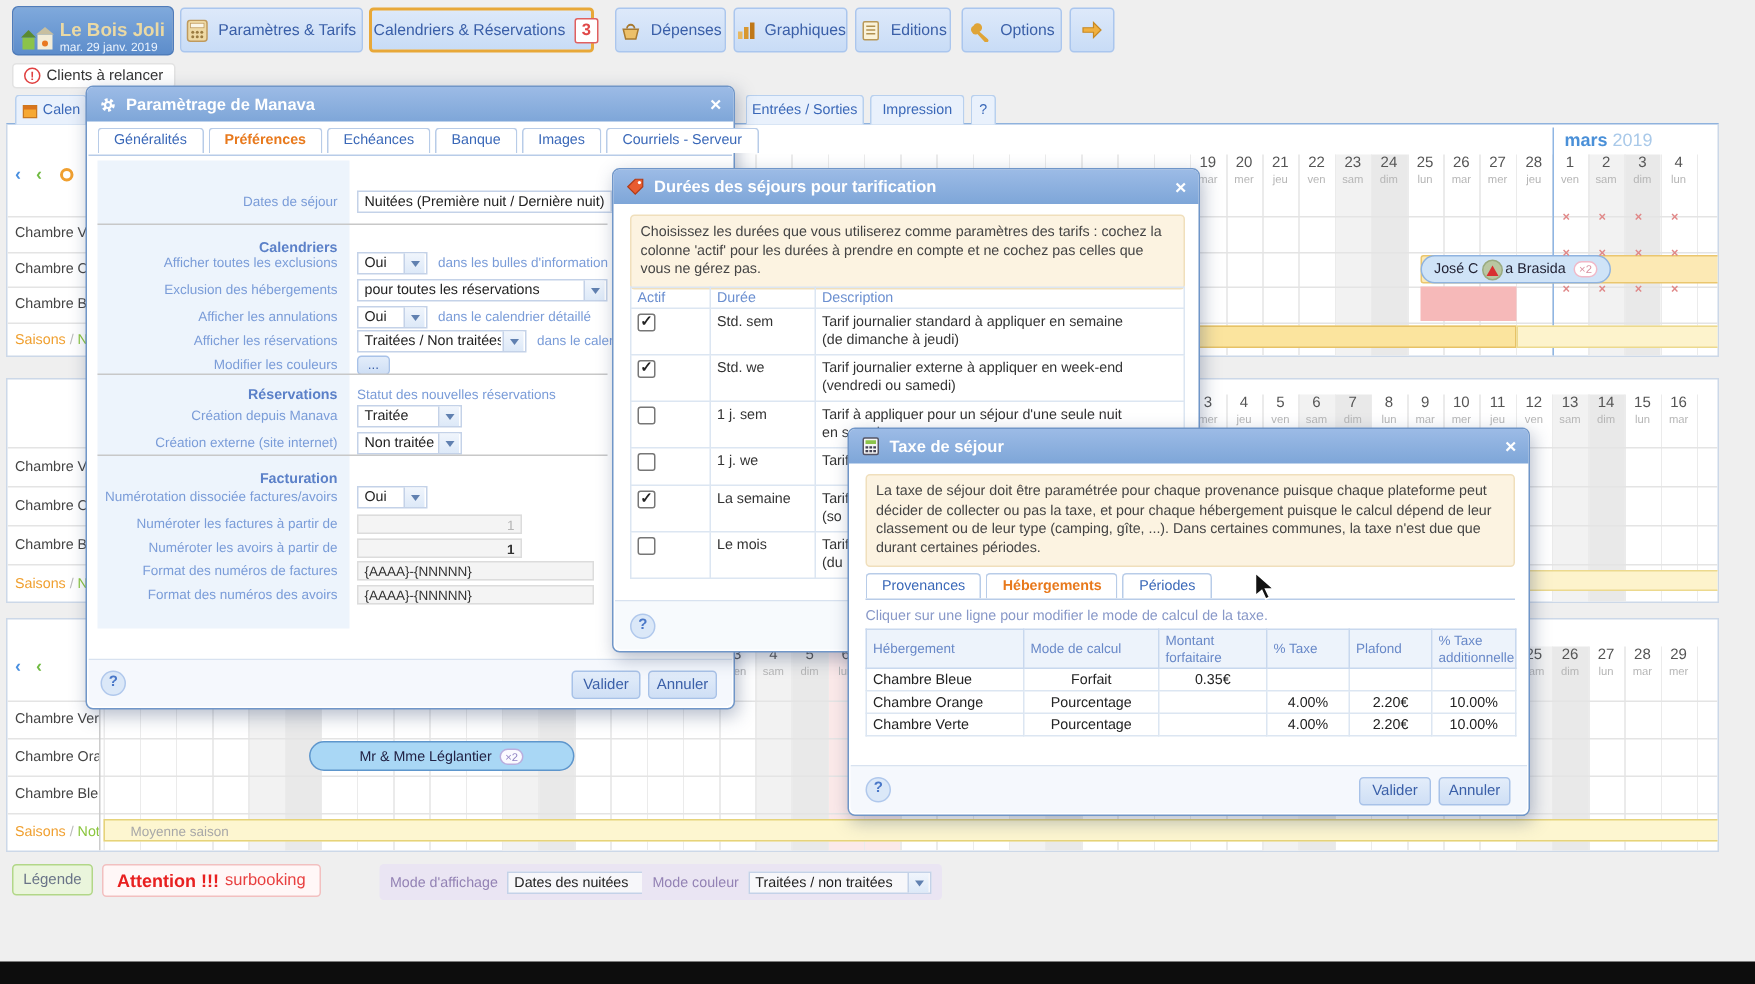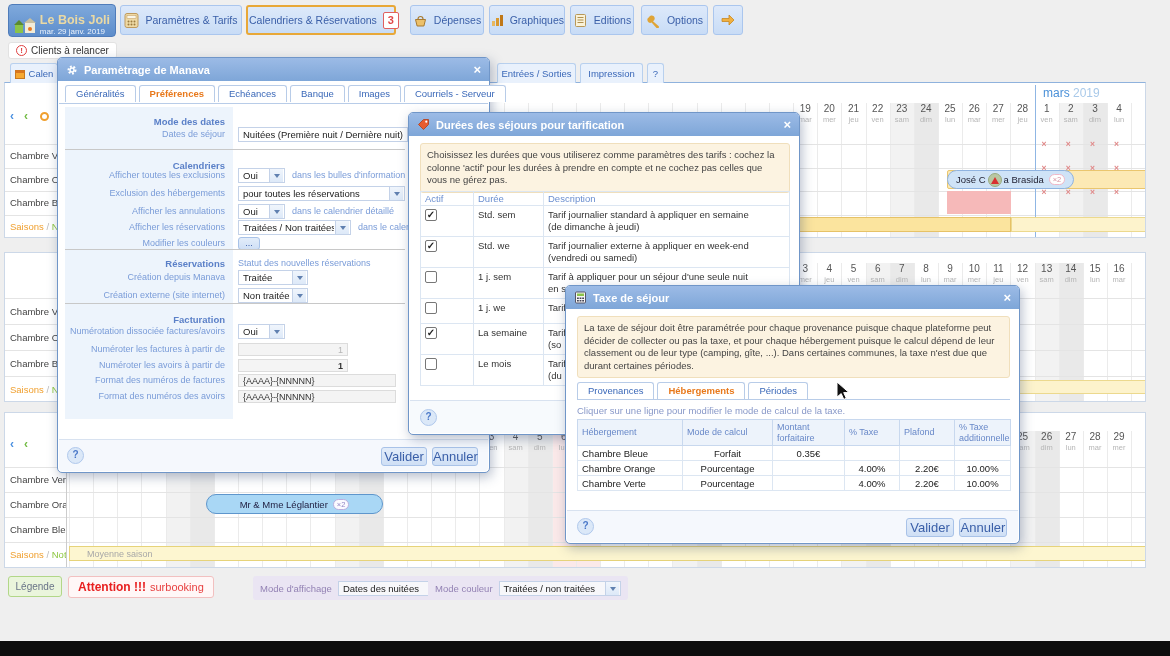--- a/index.html
+++ b/index.html
@@ -19,21 +19,21 @@
   
   .dlg{position:absolute;background:#fff;border:1px solid #7096c8;border-radius:5px;box-shadow:2px 4px 12px rgba(50,70,110,.35)}
   .dlg-head{height:23px;display:flex;align-items:center;gap:6px;padding:0 8px;background:linear-gradient(#9cbbe6,#7ea6d8);border-radius:4px 4px 0 0;color:#fff;font-weight:bold;font-size:11px}
   .dlg-close{margin-left:auto;font-size:13px;font-weight:bold;color:#fff;cursor:default;line-height:13px}
   .abs{position:absolute}
   .info-box{background:#fcf3e1;border:1px solid #f0dfbc;border-radius:3px;color:#444;font-size:9.5px;line-height:12.5px;padding:5px 6px}
   .tabs{position:absolute;display:flex;gap:3px}
   .tab{border:1px solid #b8cce8;border-bottom:none;border-radius:3px 3px 0 0;padding:2px 10px 3px;font-size:9.5px;color:#3a68b8;background:#fff;white-space:nowrap}
   .tab.active{color:#e8791c;font-weight:bold}
   .tab-line{position:absolute;height:1px;background:#b8cce8}
-  .btn{background:linear-gradient(#e3edfa,#cfdff5);border:1px solid #a8c2e8;border-radius:3px;color:#3a5fa8;font-size:13px;text-align:center;line-height:17px}
+  .btn{background:linear-gradient(#e3edfa,#cfdff5);border:1px solid #a8c2e8;border-radius:3px;color:#3a5fa8;font-size:10px;text-align:center;line-height:17px}
   .help{width:17px;height:17px;border-radius:50%;background:#dbe8f8;border:1px solid #b0c8ec;color:#4a78c8;font-weight:bold;font-size:10px;text-align:center;line-height:14px}
   .dlg-foot{position:absolute;left:1px;right:1px;bottom:1px;height:32px;background:#f5f8fd;border-top:1px solid #d8e2f0;border-radius:0 0 4px 4px}
   .sel{display:inline-flex;align-items:center;border:1px solid #c4d2e8;background:#fff;height:15px;font-size:9.5px;color:#222}
   .sel-t{padding:0 4px;flex:1;white-space:nowrap;overflow:hidden}
   .dd{width:14px;height:13px;background:linear-gradient(#f0f5fc,#dde9f8);border-left:1px solid #c4d2e8;position:relative;margin:0 1px;flex:none}
   .dd::after{content:"";position:absolute;left:4px;top:5px;border-left:3px solid transparent;border-right:3px solid transparent;border-top:4px solid #6080b0}
   .d1row{position:absolute;left:0;width:100%;height:16px;display:flex;align-items:center}
   .d1lab{width:160px;margin-left:7px;text-align:right;font-size:9px;color:#7a9cd8;flex:none;white-space:nowrap}
   .d1lab.hd{font-size:9.5px;font-weight:bold;color:#5b80c8}
   .d1val{margin-left:13px;display:flex;align-items:center;gap:7px}
@@ -126,21 +126,21 @@
         <div style="font-size: 7.5px; color: rgb(182, 182, 182); line-height: 9px;">dim</div>
       </div>
       <div style="position: absolute; left: 1102px; top: 20px; width: 24.14px; text-align: center;">
         <div style="font-size: 10px; color: rgb(85, 85, 85); line-height: 12px;">4</div>
         <div style="font-size: 7.5px; color: rgb(182, 182, 182); line-height: 9px;">lun</div>
       </div>
       <div style="position: absolute; left: 5px; top: 28px; font-size: 12px; font-weight: bold; color: rgb(74, 144, 224); line-height: 10px;">‹</div>
       <div style="position: absolute; left: 19px; top: 28px; font-size: 12px; font-weight: bold; color: rgb(114, 187, 68); line-height: 10px;">‹</div>
       <div style="position: absolute; left: 35px; top: 29px; width: 9px; height: 9px; border: 2px solid rgb(240, 160, 48); border-radius: 50%;"></div>
       <div style="position: absolute; left: 1029.6px; top: 2px; width: 1px; height: 154px; background: rgb(143, 182, 228);"></div>
-      <div style="position: absolute; left: 1038px; top: 3px; font-size: 12px; white-space: nowrap;"><span style="color: rgb(74, 144, 216); font-weight: normal;">mars</span><span style="color: rgb(169, 201, 233);"> 2019</span></div>
+      <div style="position: absolute; left: 1038px; top: 3px; font-size: 12px; white-space: nowrap;"><span style="color: rgb(74, 144, 216); font-weight: bold;">mars</span><span style="color: rgb(169, 201, 233);"> 2019</span></div>
       <div style="position: absolute; left: 64px; top: 134px; width: 942px; height: 15px; background: rgb(251, 228, 158); border: 1px solid rgb(230, 194, 103);"></div>
       <div style="position: absolute; left: 1006px; top: 134px; width: 136px; height: 15px; background: rgb(253, 243, 204); border: 1px solid rgb(236, 217, 142);"></div>
       <div style="position: absolute; left: 942px; top: 108px; width: 64px; height: 23px; background: rgb(246, 185, 185);"></div>
       <div style="position: absolute; left: 942px; top: 87px; width: 200px; height: 19px; background: rgb(252, 233, 180); border: 1px solid rgb(234, 198, 110); border-radius: 2px;"></div>
       <div style="position: absolute; left: 942px; top: 87px; height: 19px; display: inline-flex; align-items: center; padding: 0px 8px; background: rgb(207, 227, 247); border: 1px solid rgb(143, 179, 224); border-radius: 10px; font-size: 9.5px; color: rgb(34, 34, 51); white-space: nowrap; gap: 2px;">
         <span style="">José C</span>
         <span style="display: inline-block; width: 14px; height: 14px; border-radius: 50%; background: rgb(185, 199, 162); border: 1px solid rgb(154, 171, 128);">
           <span style="display: block; width: 0px; height: 0px; border-left: 4px solid transparent; border-right: 4px solid transparent; border-bottom: 7px solid rgb(216, 48, 48); margin: 3px auto 0px;"></span>
         </span>
         <span style="">a Brasida</span>
@@ -557,23 +557,20 @@
     <div class="tab">Généralités</div>
     <div class="tab active">Préférences</div>
     <div class="tab">Echéances</div>
     <div class="tab">Banque</div>
     <div class="tab">Images</div>
     <div class="tab">Courriels - Serveur</div>
   </div>
   <div class="tab-line" style="left:1px;right:1px;top:45px"></div>
   <div class="abs" style="left:7px;top:49px;width:168px;height:312px;background:#edf4fc"></div>
 
-  <div class="d1row" style="top:55px">
-      <span class="d1lab hd">Mode des dates</span>
-    </div>
   <div class="d1row" style="top:68px">
     <span class="d1lab">Dates de séjour</span>
     <span class="d1val">
         <span class="sel" style="width:185px">
           <span class="sel-t">Nuitées (Première nuit / Dernière nuit)</span>
           <span class="dd"></span>
         </span>
       </span>
   </div>
   <div class="d1div" style="top:91px"></div>

